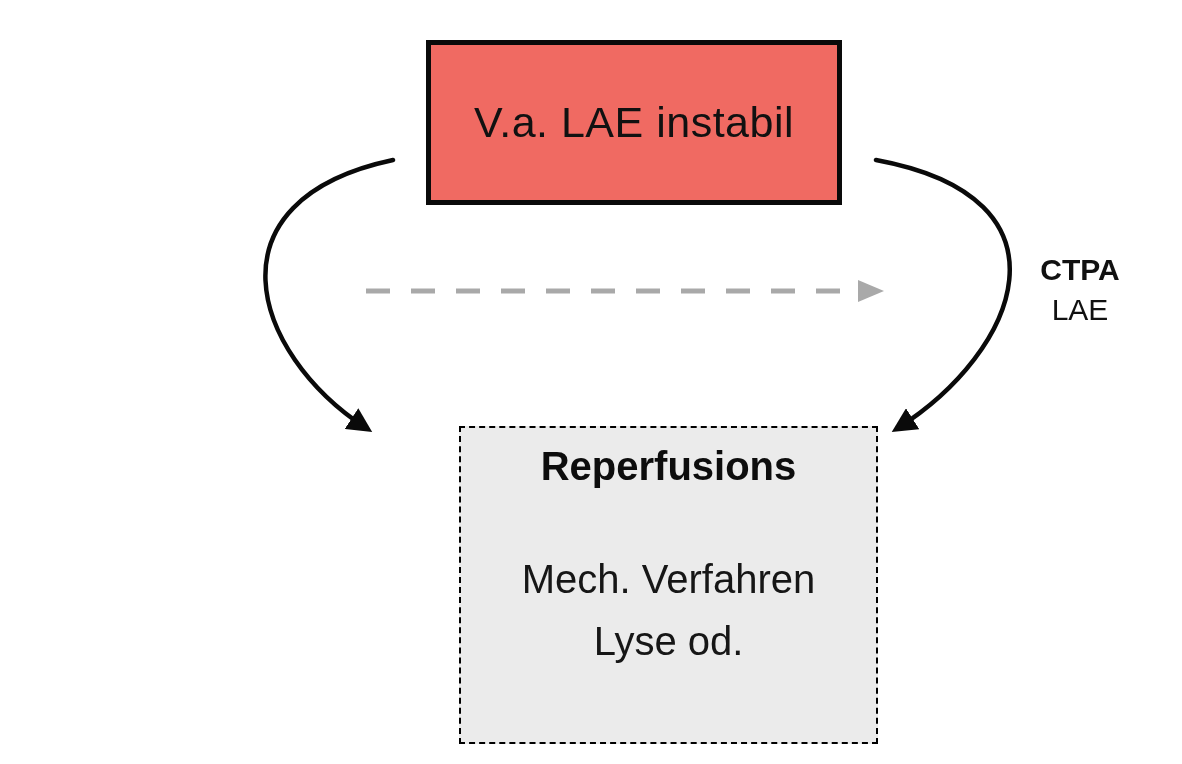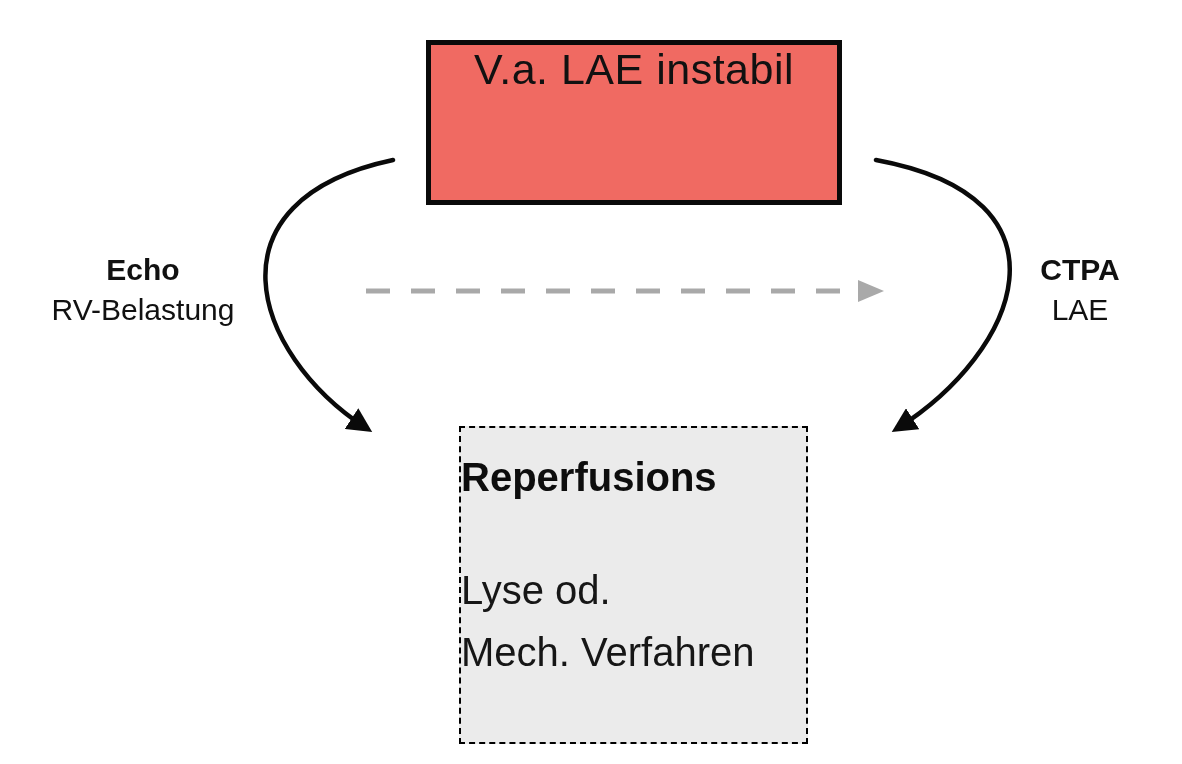--- a/index.html
+++ b/index.html
@@ -27,20 +27,21 @@
   .start-box {
     position: absolute;
     left: 426px;
     top: 40px;
     width: 416px;
     height: 165px;
     box-sizing: border-box;
     background: #F06A62;
     border: 5px solid #0a0a0a;
     display: flex;
+    align-items: center;
     justify-content: center;
     font-size: 43px;
     font-weight: 400;
     letter-spacing: 0.5px;
     color: #111111;
   }
   .side-label {
     position: absolute;
     top: 250px;
     text-align: center;
@@ -48,27 +49,27 @@
     line-height: 40px;
     color: #111111;
   }
   .side-label.left { left: 13px;  width: 260px; }
   .side-label.right { left: 960px; width: 240px; }
   .side-label .bold-line { font-weight: 700; }
   .outcome-box {
     position: absolute;
     left: 459px;
     top: 426px;
-    width: 349px;
+    width: 419px;
     height: 318px;
     box-sizing: border-box;
     background: #EBEBEB;
     border: 2px dashed #000000;
-    text-align: left;
-    padding-top: 19px;
+    text-align: center;
+    padding-top: 8px;
   }
   .outcome-title {
     font-weight: 700;
     font-size: 40px;
     line-height: 60px;
     color: #0d0d0d;
   }
   .outcome-body {
     font-size: 40px;
     line-height: 62px;
@@ -95,33 +96,29 @@
     <g>
       <line x1="366" y1="291" x2="856" y2="291" stroke="#A9A9A9" stroke-width="5" stroke-dasharray="24 21"></line>
       <polygon points="858,280 884,291 858,302" fill="#A9A9A9"></polygon>
     </g>
   </svg>
 
   <div class="start-box">
     <span>V.a. LAE instabil</span>
   </div>
 
-  <div class="side-label left">
-    <div class="bold-line">Echo</div>
-    <div>RV-Belastung</div>
-  </div>
 
   <div class="side-label right">
     <div class="bold-line">CTPA</div>
     <div>LAE</div>
   </div>
 
   <div class="outcome-box">
     <div class="outcome-title">
       <div>Reperfusions</div>
     </div>
     <div class="outcome-body">
+      <div>Mech. Verfahren</div>
       <div>Lyse od.</div>
-      <div>Mech. Verfahren</div>
     </div>
   </div>
 
 </div>
 
 </body></html>

